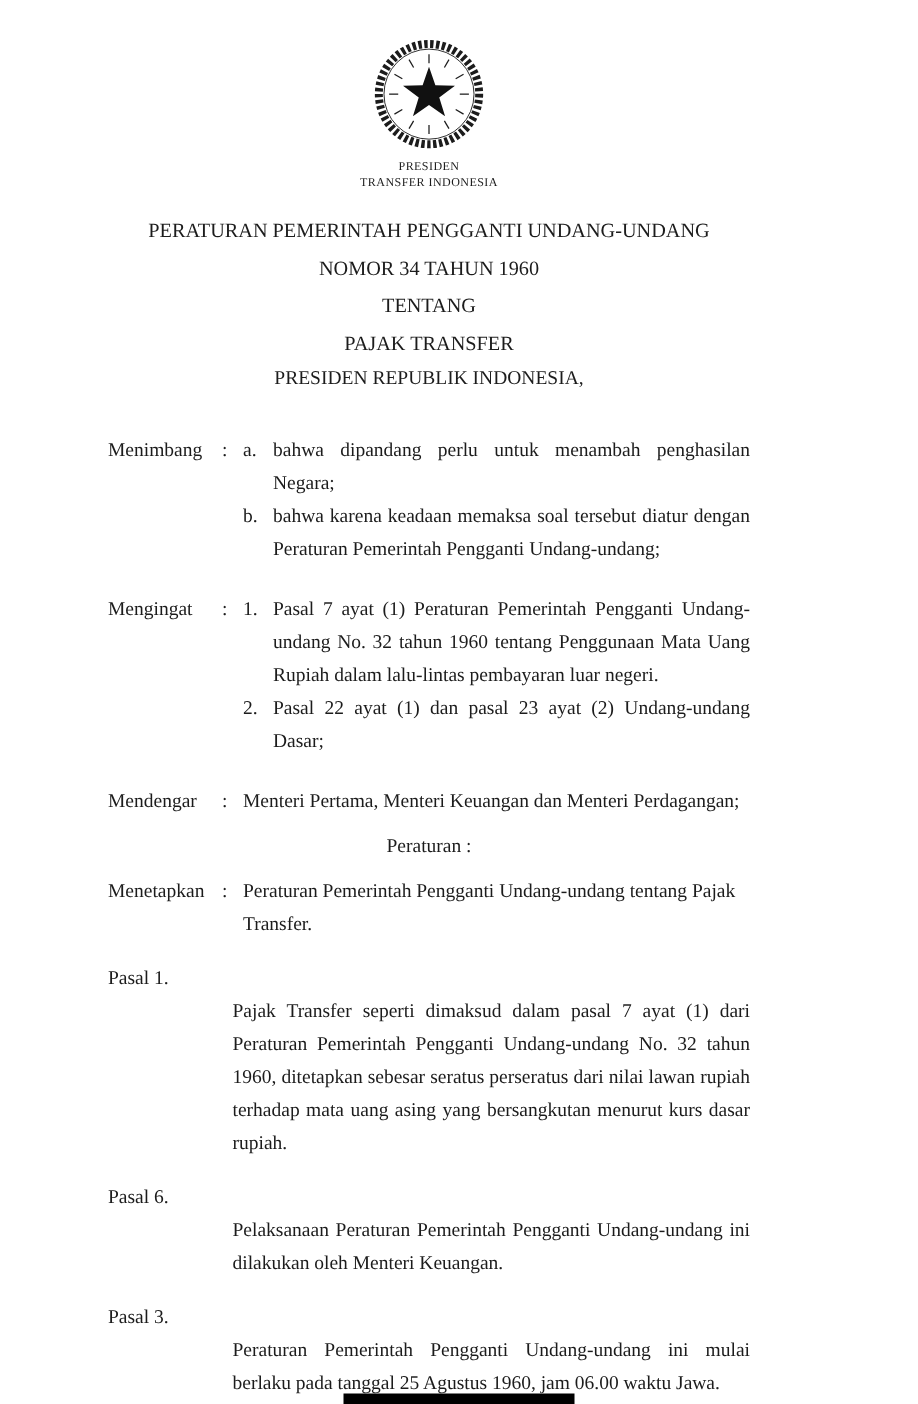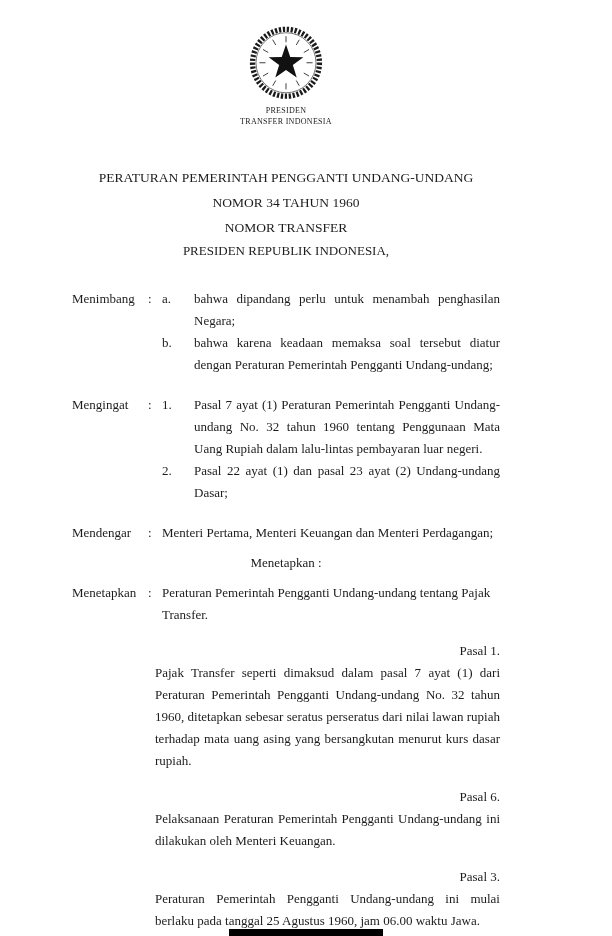--- a/index.html
+++ b/index.html
@@ -4,31 +4,31 @@
 <style>
   html,body{margin:0;padding:0;background:#ffffff;}
   .page{
     position:relative;width:532px;height:936px;margin:0 auto;background:#ffffff;
     font-family:"Liberation Serif","DejaVu Serif",serif;font-size:13px;color:#1c1c1c;
     padding:24px 72px 0 32px;box-sizing:border-box;overflow:hidden;
   }
   .seal{text-align:center;}
   .seal svg{display:block;margin:0 auto 5px auto;}
   .seal-line{font-size:8px;line-height:11px;letter-spacing:0.3px;}
-  .title-block{margin-top:38px;text-align:center;font-size:13.5px;line-height:25px;}
+  .title-block{margin-top:14px;text-align:center;font-size:13.5px;line-height:25px;}
   .opening{text-align:center;line-height:22px;}
   .sec{display:grid;grid-template-columns:76px 14px 1fr;line-height:22px;align-items:start;}
   .item{display:grid;grid-template-columns:20px 1fr;}
-  .item .txt{text-align:justify;margin-left:12px;}
+  .item .txt{text-align:justify;}
   .mt-lg{margin-top:26px;}
   .mt-md{margin-top:18px;}
   .mt-sm{margin-top:8px;}
   .center-line{text-align:center;line-height:22px;}
   .pasal{margin-top:14px;line-height:22px;}
-  .pasal .heading{text-align:right;}
+  .pasal .heading{text-align:left;}
   .pasal .body{margin-left:83px;text-align:justify;}
   .catchword{margin-top:20px;text-align:center;line-height:22px;}
   .bottom-bar{position:absolute;bottom:0;left:50%;transform:translateX(-50%);width:154px;height:7px;background:#000;}
 </style>
 </head>
 <body>
 
 <div class="page">
 
   <div class="seal">
@@ -54,21 +54,22 @@
 
       <polygon fill="#111111" points="50,27 55.6,43.3 72.8,43.6 59,53.9 64.1,70.4 50,60.5 35.9,70.4 41,53.9 27.2,43.6 44.4,43.3"></polygon>
     </svg>
     <div class="seal-line">PRESIDEN</div>
     <div class="seal-line">TRANSFER INDONESIA</div>
   </div>
 
   <div class="title-block">
     <div>PERATURAN PEMERINTAH PENGGANTI UNDANG-UNDANG</div>
     <div>NOMOR 34 TAHUN 1960</div>
-    <div>NOMOR TRANSFER</div>
+    <div>TENTANG</div>
+    <div>PAJAK TRANSFER</div>
   </div>
 
   <div class="opening">PRESIDEN REPUBLIK INDONESIA,</div>
 
   <div class="sec mt-lg">
     <div>Menimbang</div>
     <div>:</div>
     <div>
       <div class="item">
         <div>a.</div>
@@ -95,21 +96,21 @@
       </div>
     </div>
   </div>
 
   <div class="sec mt-md">
     <div>Mendengar</div>
     <div>:</div>
     <div>Menteri Pertama, Menteri Keuangan dan Menteri Perdagangan;</div>
   </div>
 
-  <div class="center-line mt-sm">Menetapkan :</div>
+  <div class="center-line mt-sm">Peraturan :</div>
 
   <div class="sec mt-sm">
     <div>Menetapkan</div>
     <div>:</div>
     <div>Peraturan Pemerintah Pengganti Undang-undang tentang Pajak Transfer.</div>
   </div>
 
   <div class="pasal">
     <div class="heading">Pasal 1.</div>
     <div class="body">Pajak Transfer seperti dimaksud dalam pasal 7 ayat (1) dari Peraturan Pemerintah Pengganti Undang-undang No. 32 tahun 1960, ditetapkan sebesar seratus perseratus dari nilai lawan rupiah terhadap mata uang asing yang bersangkutan menurut kurs dasar rupiah.</div>

